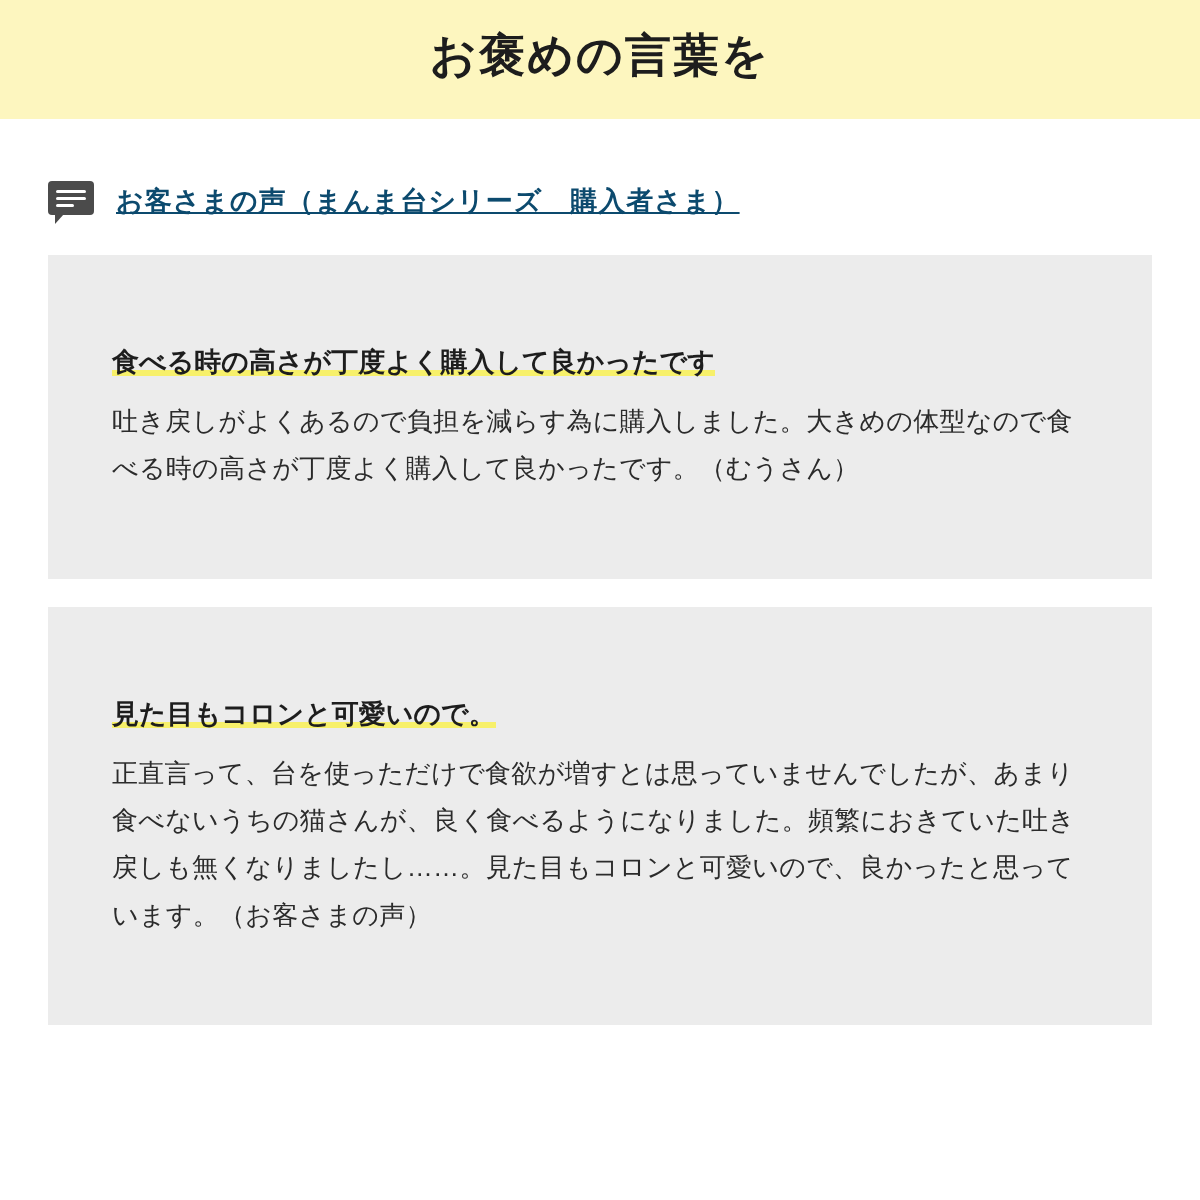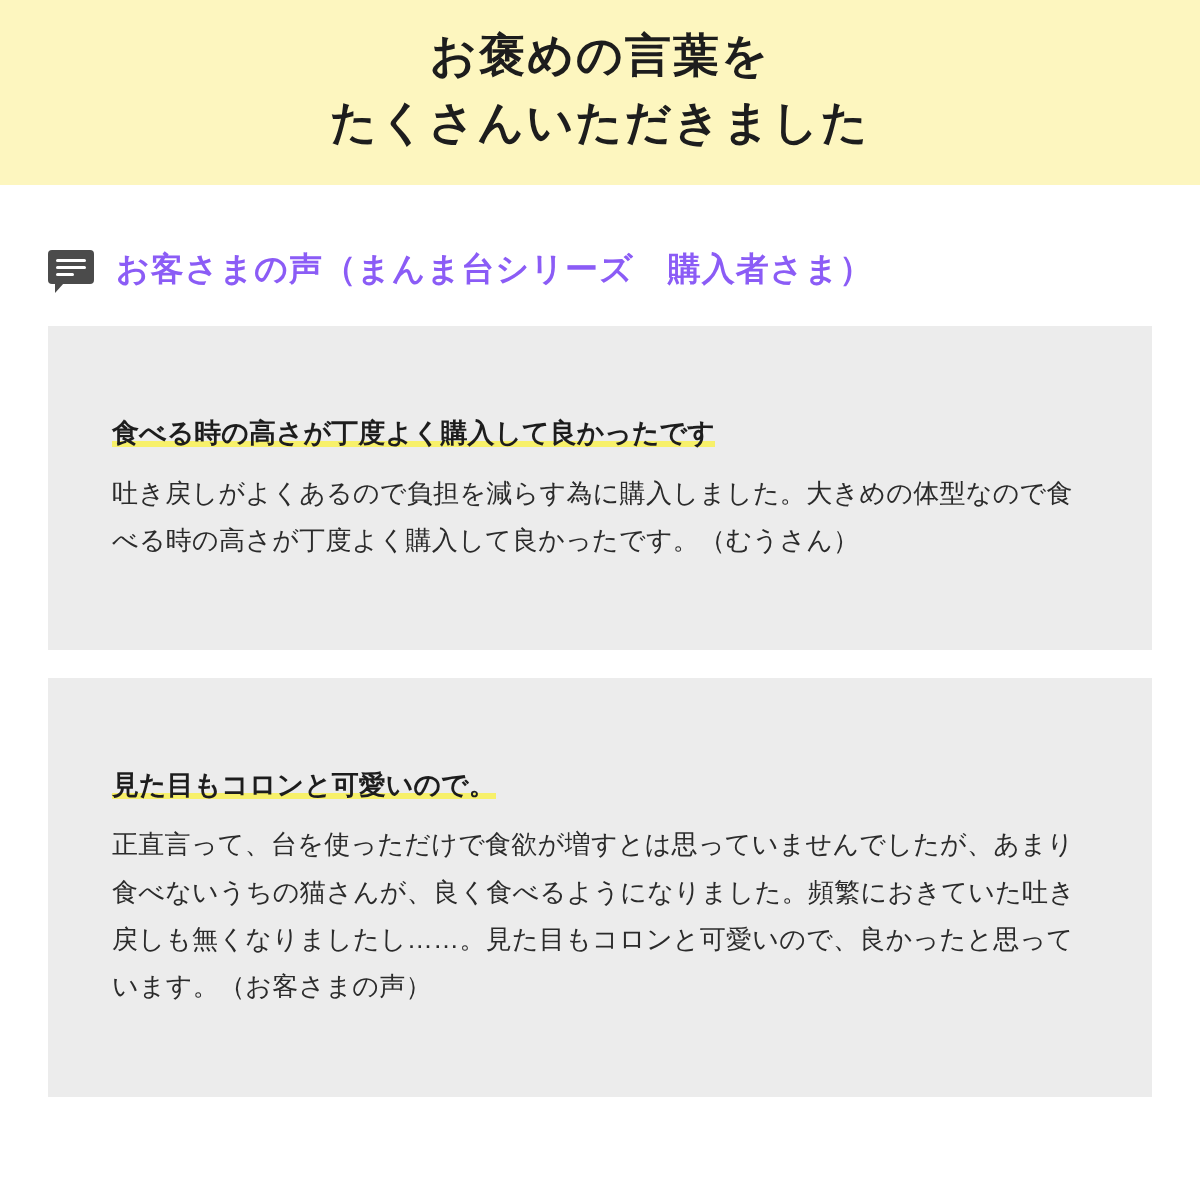--- a/index.html
+++ b/index.html
@@ -74,25 +74,26 @@
     height: 3px;
     background: #ffffff;
     border-radius: 2px;
     left: 8px;
   }
   .speech-icon .l1 { top: 9px;  width: 30px; }
   .speech-icon .l2 { top: 16px; width: 30px; }
   .speech-icon .l3 { top: 23px; width: 18px; }
 
   .section-title {
-    font-size: 33px;
+    font-size: 27px;
     font-weight: bold;
     letter-spacing: 1px;
-    color: #8b5cf6;
+    color: #0c4a6e;
     white-space: pre;
+    text-decoration: underline;
   }
 
   
   .cards {
     padding: 34px 48px 0 48px;
   }
   .card {
     background: #ececec;
     box-sizing: border-box;
     padding: 86px 72px 86px 64px;
@@ -122,21 +123,20 @@
     margin-top: 33px;
   }
 </style>
 </head>
 <body>
 
 <div class="page">
 
   <div class="banner">
     <div class="banner-line">お褒めの言葉を</div>
-    <div class="banner-line">たくさんいただきました</div>
   </div>
 
   <div class="section-head">
     <span class="speech-icon">
       <span class="bubble"></span>
       <span class="line l1"></span>
       <span class="line l2"></span>
       <span class="line l3"></span>
       <span class="tail"></span>
     </span>

